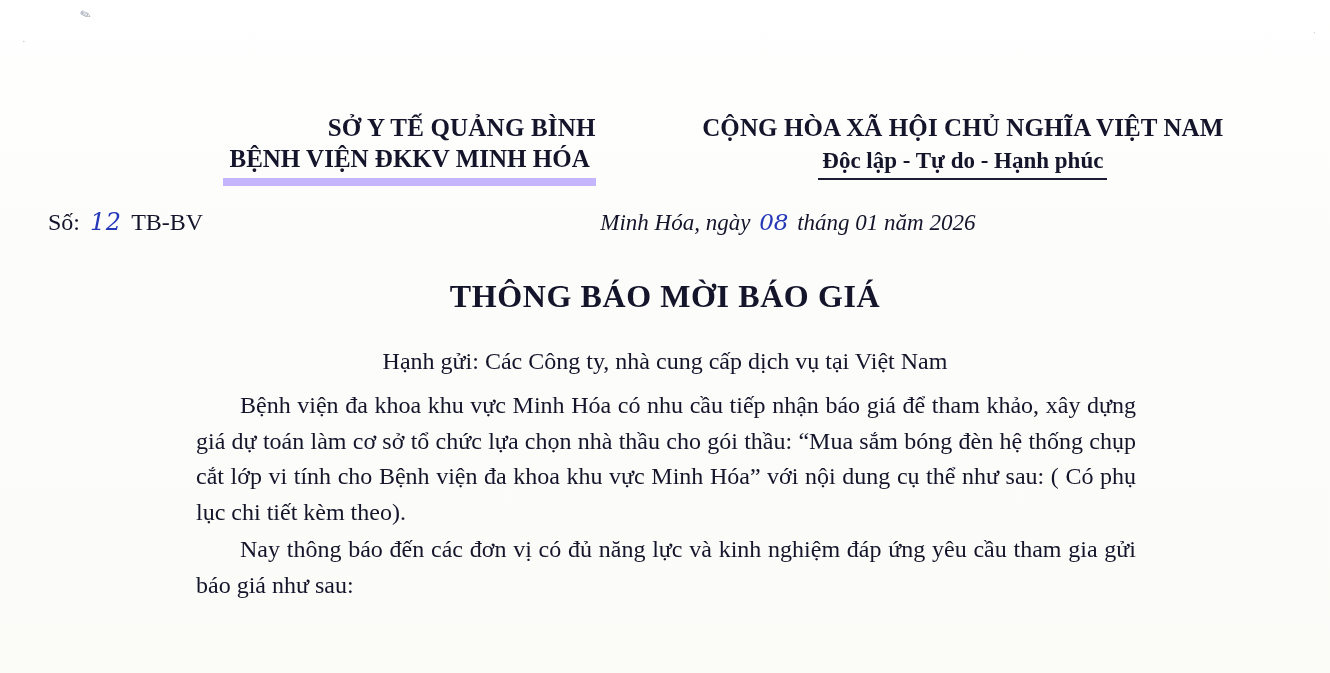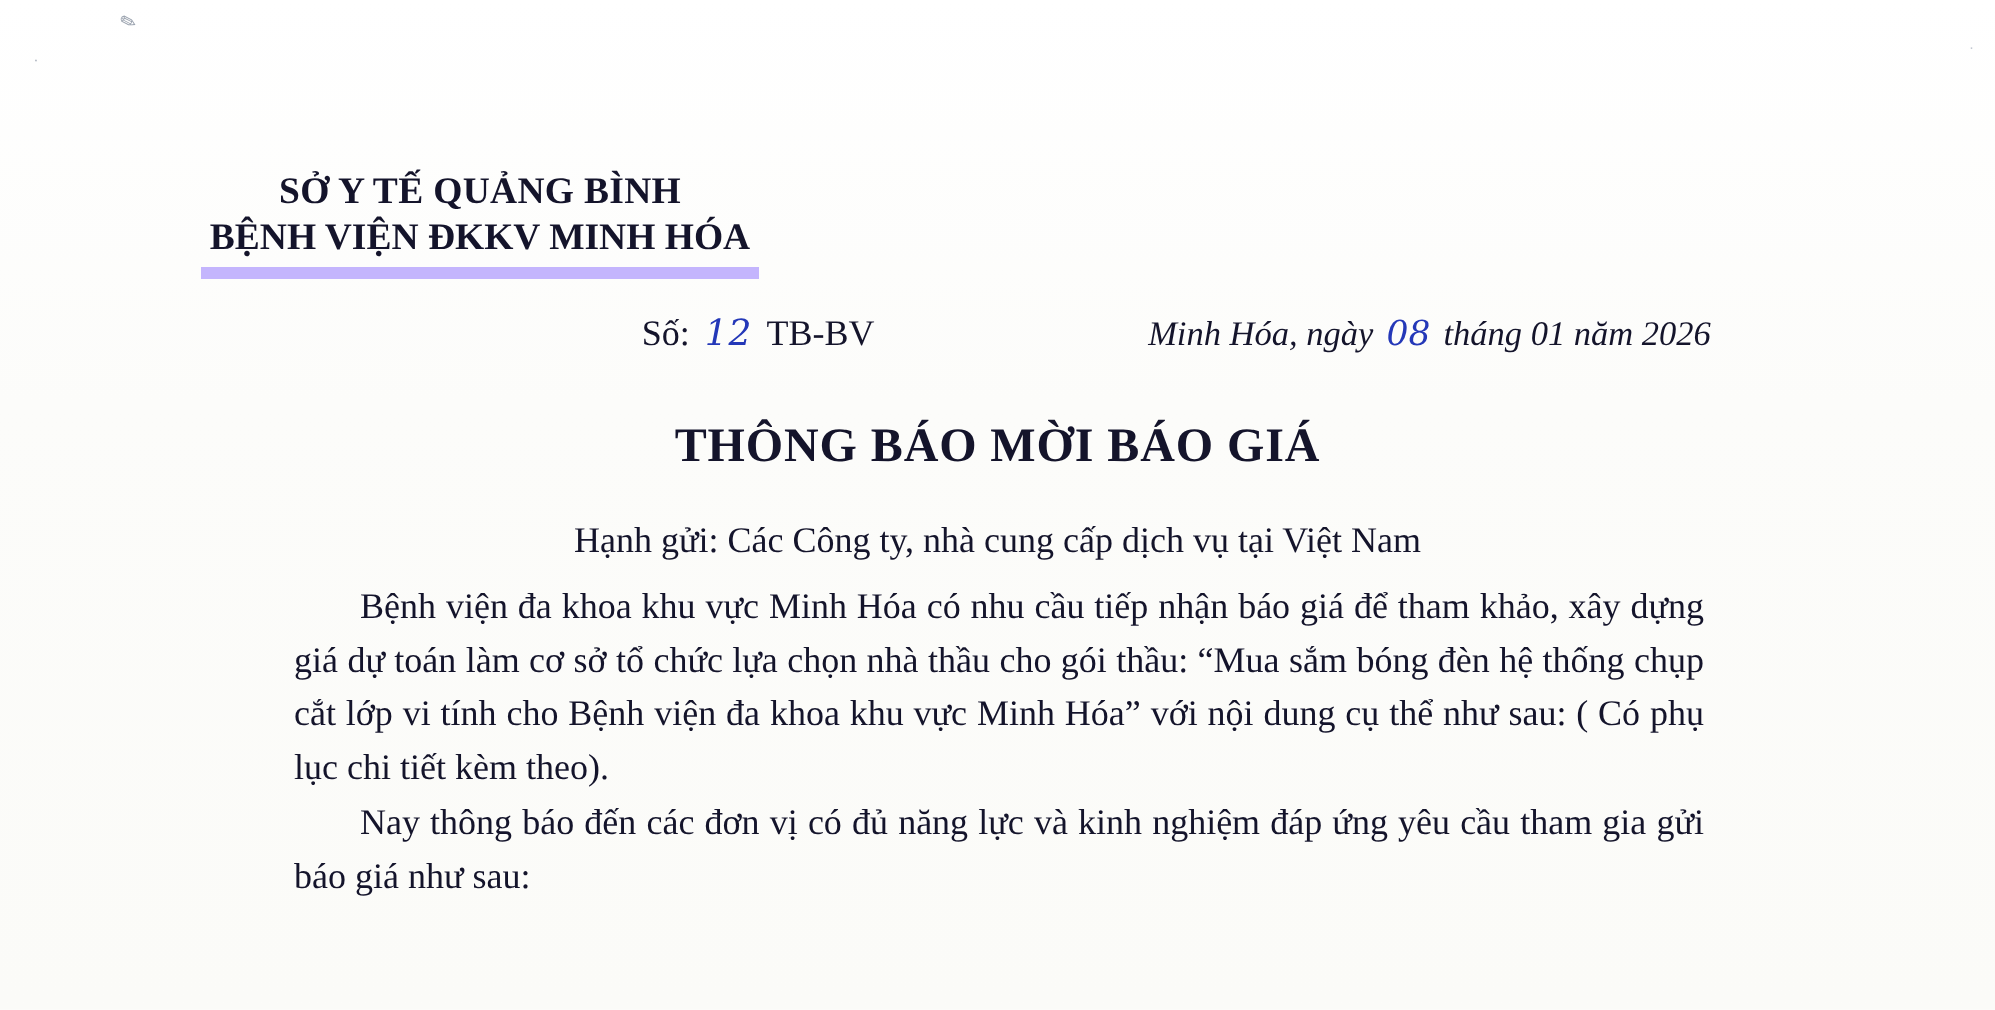--- a/index.html
+++ b/index.html
@@ -42,21 +42,21 @@
   .header-row {
     position: absolute;
     top: 112px;
     left: 0;
     width: 1330px;
     display: flex;
     align-items: flex-start;
   }
   .org-block {
     width: 560px;
-    text-align: center;
+    text-align: right;
     padding-left: 40px;
   }
   .org-line1 {
     font-size: 25px;
     font-weight: bold;
     letter-spacing: 0.2px;
     line-height: 1.25;
   }
   .org-line2 {
     font-size: 25px;
@@ -89,35 +89,34 @@
   .meta-row {
     position: absolute;
     top: 208px;
     left: 0;
     width: 1330px;
     display: flex;
     align-items: baseline;
   }
   .doc-number {
     width: 560px;
-    text-align: right;
-    padding-left: 23px;
+    text-align: left;
+    padding-left: 48px;
     font-size: 24px;
   }
   .handwritten {
     font-family: "DejaVu Serif", serif;
     font-style: italic;
     color: #2438b8;
     font-size: 24px;
     padding: 0 4px;
     letter-spacing: 0.5px;
   }
   .place-date {
     width: 740px;
-    text-align: center;
     font-size: 23px;
     font-style: italic;
   }
   .hand-date {
     font-family: "DejaVu Serif", serif;
     font-style: italic;
     color: #2438b8;
     font-size: 23px;
     padding: 0 3px;
   }
@@ -175,20 +174,24 @@
 
   <span class="scan-mark mark-a">✎</span>
   <span class="scan-mark mark-b">·</span>
   <span class="scan-mark mark-c">·</span>
 
   <div class="header-row">
     <div class="org-block">
       <div class="org-line1">SỞ Y TẾ QUẢNG BÌNH</div>
       <div class="org-line2">BỆNH VIỆN ĐKKV MINH HÓA</div>
     </div>
+    <div class="nation-block">
+      <div class="nation-line1">CỘNG HÒA XÃ HỘI CHỦ NGHĨA VIỆT NAM</div>
+      <div class="nation-line2">Độc lập - Tự do - Hạnh phúc</div>
+    </div>
   </div>
 
   <div class="meta-row">
     <div class="doc-number">
       <span>Số:</span>
       <span class="handwritten">12</span>
       <span>TB-BV</span>
     </div>
     <div class="place-date">
       <span>Minh Hóa, ngày</span>

